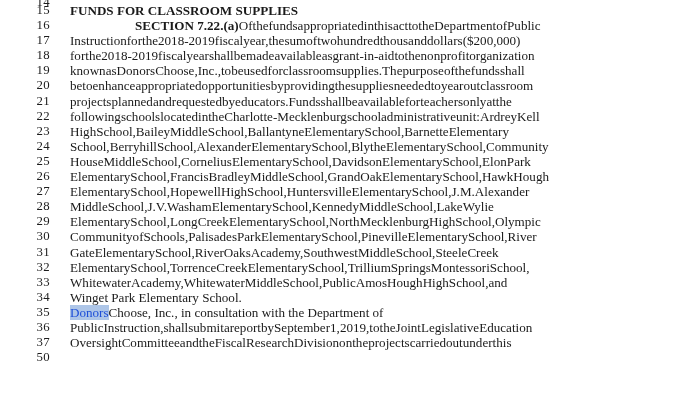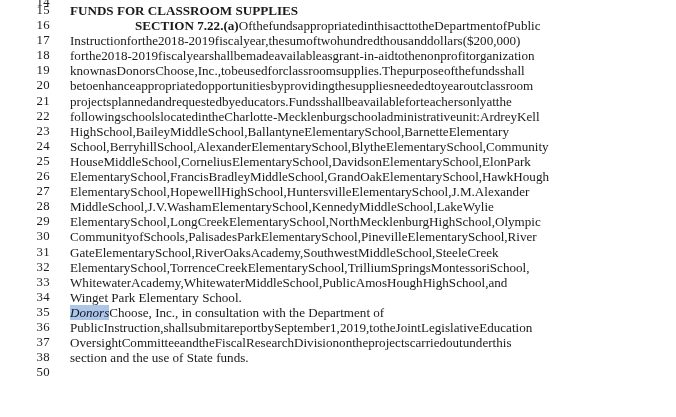--- a/index.html
+++ b/index.html
@@ -52,22 +52,21 @@
   }
   
   .just {
     display: flex;
     justify-content: flex-start;
   }
   .just > span { display: inline-block; }
   .b { font-weight: bold; }
   .sel {
     background: #aec6e8;
-    color: #0f172a;
-    font-style: italic;
+    color: #1d4ed8;
   }
   .indent-sec {
     display: inline-block;
     width: 65px;
   }
 </style>
 </head>
 <body>
 
 <div id="page">
@@ -425,22 +424,18 @@
         <span>on</span>
         <span>the</span>
         <span>projects</span>
         <span>carried</span>
         <span>out</span>
         <span>under</span>
         <span>this</span>
       </span>
   </div>
 
-  <div class="line">
-    <span class="lineno">38</span>
-    <span class="txt">section and the use of State funds.</span>
-  </div>
 
   <div class="line">
     <span class="lineno">50</span>
   </div>
 
 </div>
 
 </body></html>

